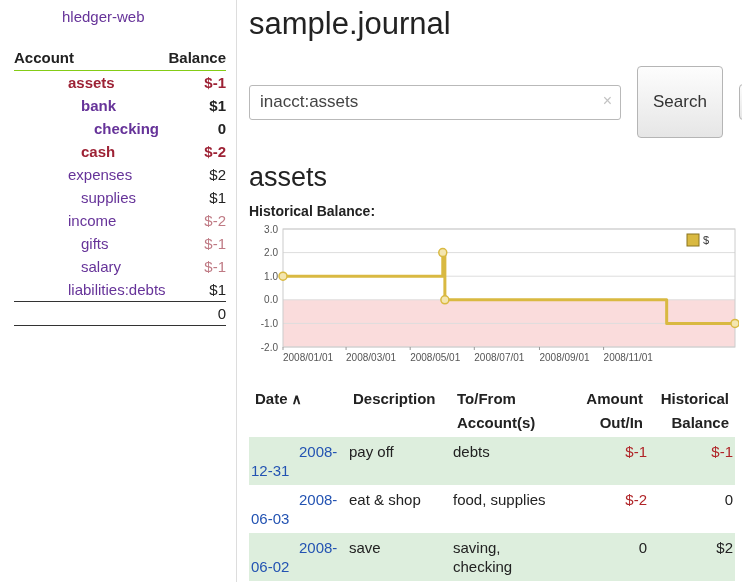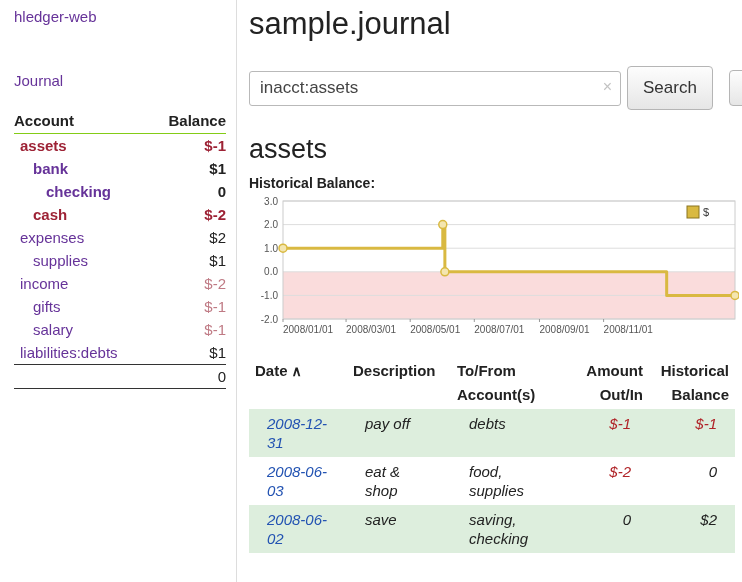--- a/index.html
+++ b/index.html
@@ -3,21 +3,21 @@
 <meta charset="utf-8">
 <style>
   * { box-sizing: border-box; }
   html,body { margin:0; padding:0; }
   body {
     width:742px; height:582px; overflow:hidden;
     background:#fff; color:#222;
     font-family:"Liberation Sans", sans-serif;
     display:flex;
   }
-  a { text-decoration:none; cursor:pointer; }
+  a { text-decoration:none; cursor:pointer;margin-left:48px; }
 
   
   .sidebar {
     width:237px; flex-shrink:0;
     border-right:1px solid #ddd;
     padding:8px 10px 0 14px;
   }
   .brand { font-size:15px; color:#663399; display:inline-block; }
   .journal-link { display:block; margin-top:46px; font-size:15px; color:#663399; }
   .acct-table { width:212px; margin-top:20px; border-collapse:collapse; font-size:15px; }
@@ -49,57 +49,56 @@
   .search-input {
     width:100%; height:35px; font-size:17px; color:#444;
     padding:4px 28px 4px 10px; border:1px solid #b9b9b9; border-radius:3px;
     font-family:"Liberation Sans", sans-serif; background:#fff;
   }
   .clear-x {
     position:absolute; right:9px; top:7px; font-size:16px; color:#c2c2c2;
     cursor:pointer; user-select:none;
   }
   .btn {
-    margin-left:6px; padding:11px 15px; font-size:17px; color:#333;
+    margin-left:16px; padding:25px 15px; font-size:17px; color:#333;
     background:linear-gradient(#fdfdfd,#e6e6e6);
     border:1px solid #b5b5b5; border-radius:4px; cursor:pointer;
     font-family:"Liberation Sans", sans-serif;
   }
   .btn.help { margin-left:16px; padding:7px 12px; }
 
   .section-title { font-size:27px; font-weight:400; margin:24px 0 10px 0; color:#222; }
   .chart-label { font-size:14px; font-weight:bold; margin:4px 0 2px 0; }
 
   .chart-wrap { width:490px; }
   .chart-wrap svg { display:block; }
 
   
   .register { border-collapse:collapse; font-size:15px; margin-top:12px; }
   .register th {
     font-weight:bold; text-align:left; padding:2px 6px; vertical-align:top;
     white-space:pre-line; line-height:24px;
   }
   .register th.num, .register td.num { text-align:right; }
-  .register td { padding:5px 18px; vertical-align:top; line-height:19px; white-space:pre-line;font-style:italic; }
+  .register td { padding:5px 2px; vertical-align:top; line-height:19px; white-space:pre-line; }
   .register tr.stripe { background:#ddeedd; }
   .register .c-date { width:98px; }
   .register .c-desc { width:104px; }
   .register .c-acct { width:120px; }
   .register .c-amt  { width:78px; }
   .register .c-bal  { width:86px; }
   .date-link { color:#2353b2; }
   .neg { color:#b02428; }
   .sort-icon { font-weight:900; font-size:14px; margin-left:4px; }
 </style>
 </head>
 <body>
 
 <div class="sidebar">
   <a class="brand">hledger-web</a>
-  <a class="journal-link">Journal</a>
 
   <table class="acct-table">
     <thead>
       <tr>
         <th class="hdr-acct">Account</th>
         <th class="hdr-bal">Balance</th>
       </tr>
     </thead>
     <tbody>
       <tr>

